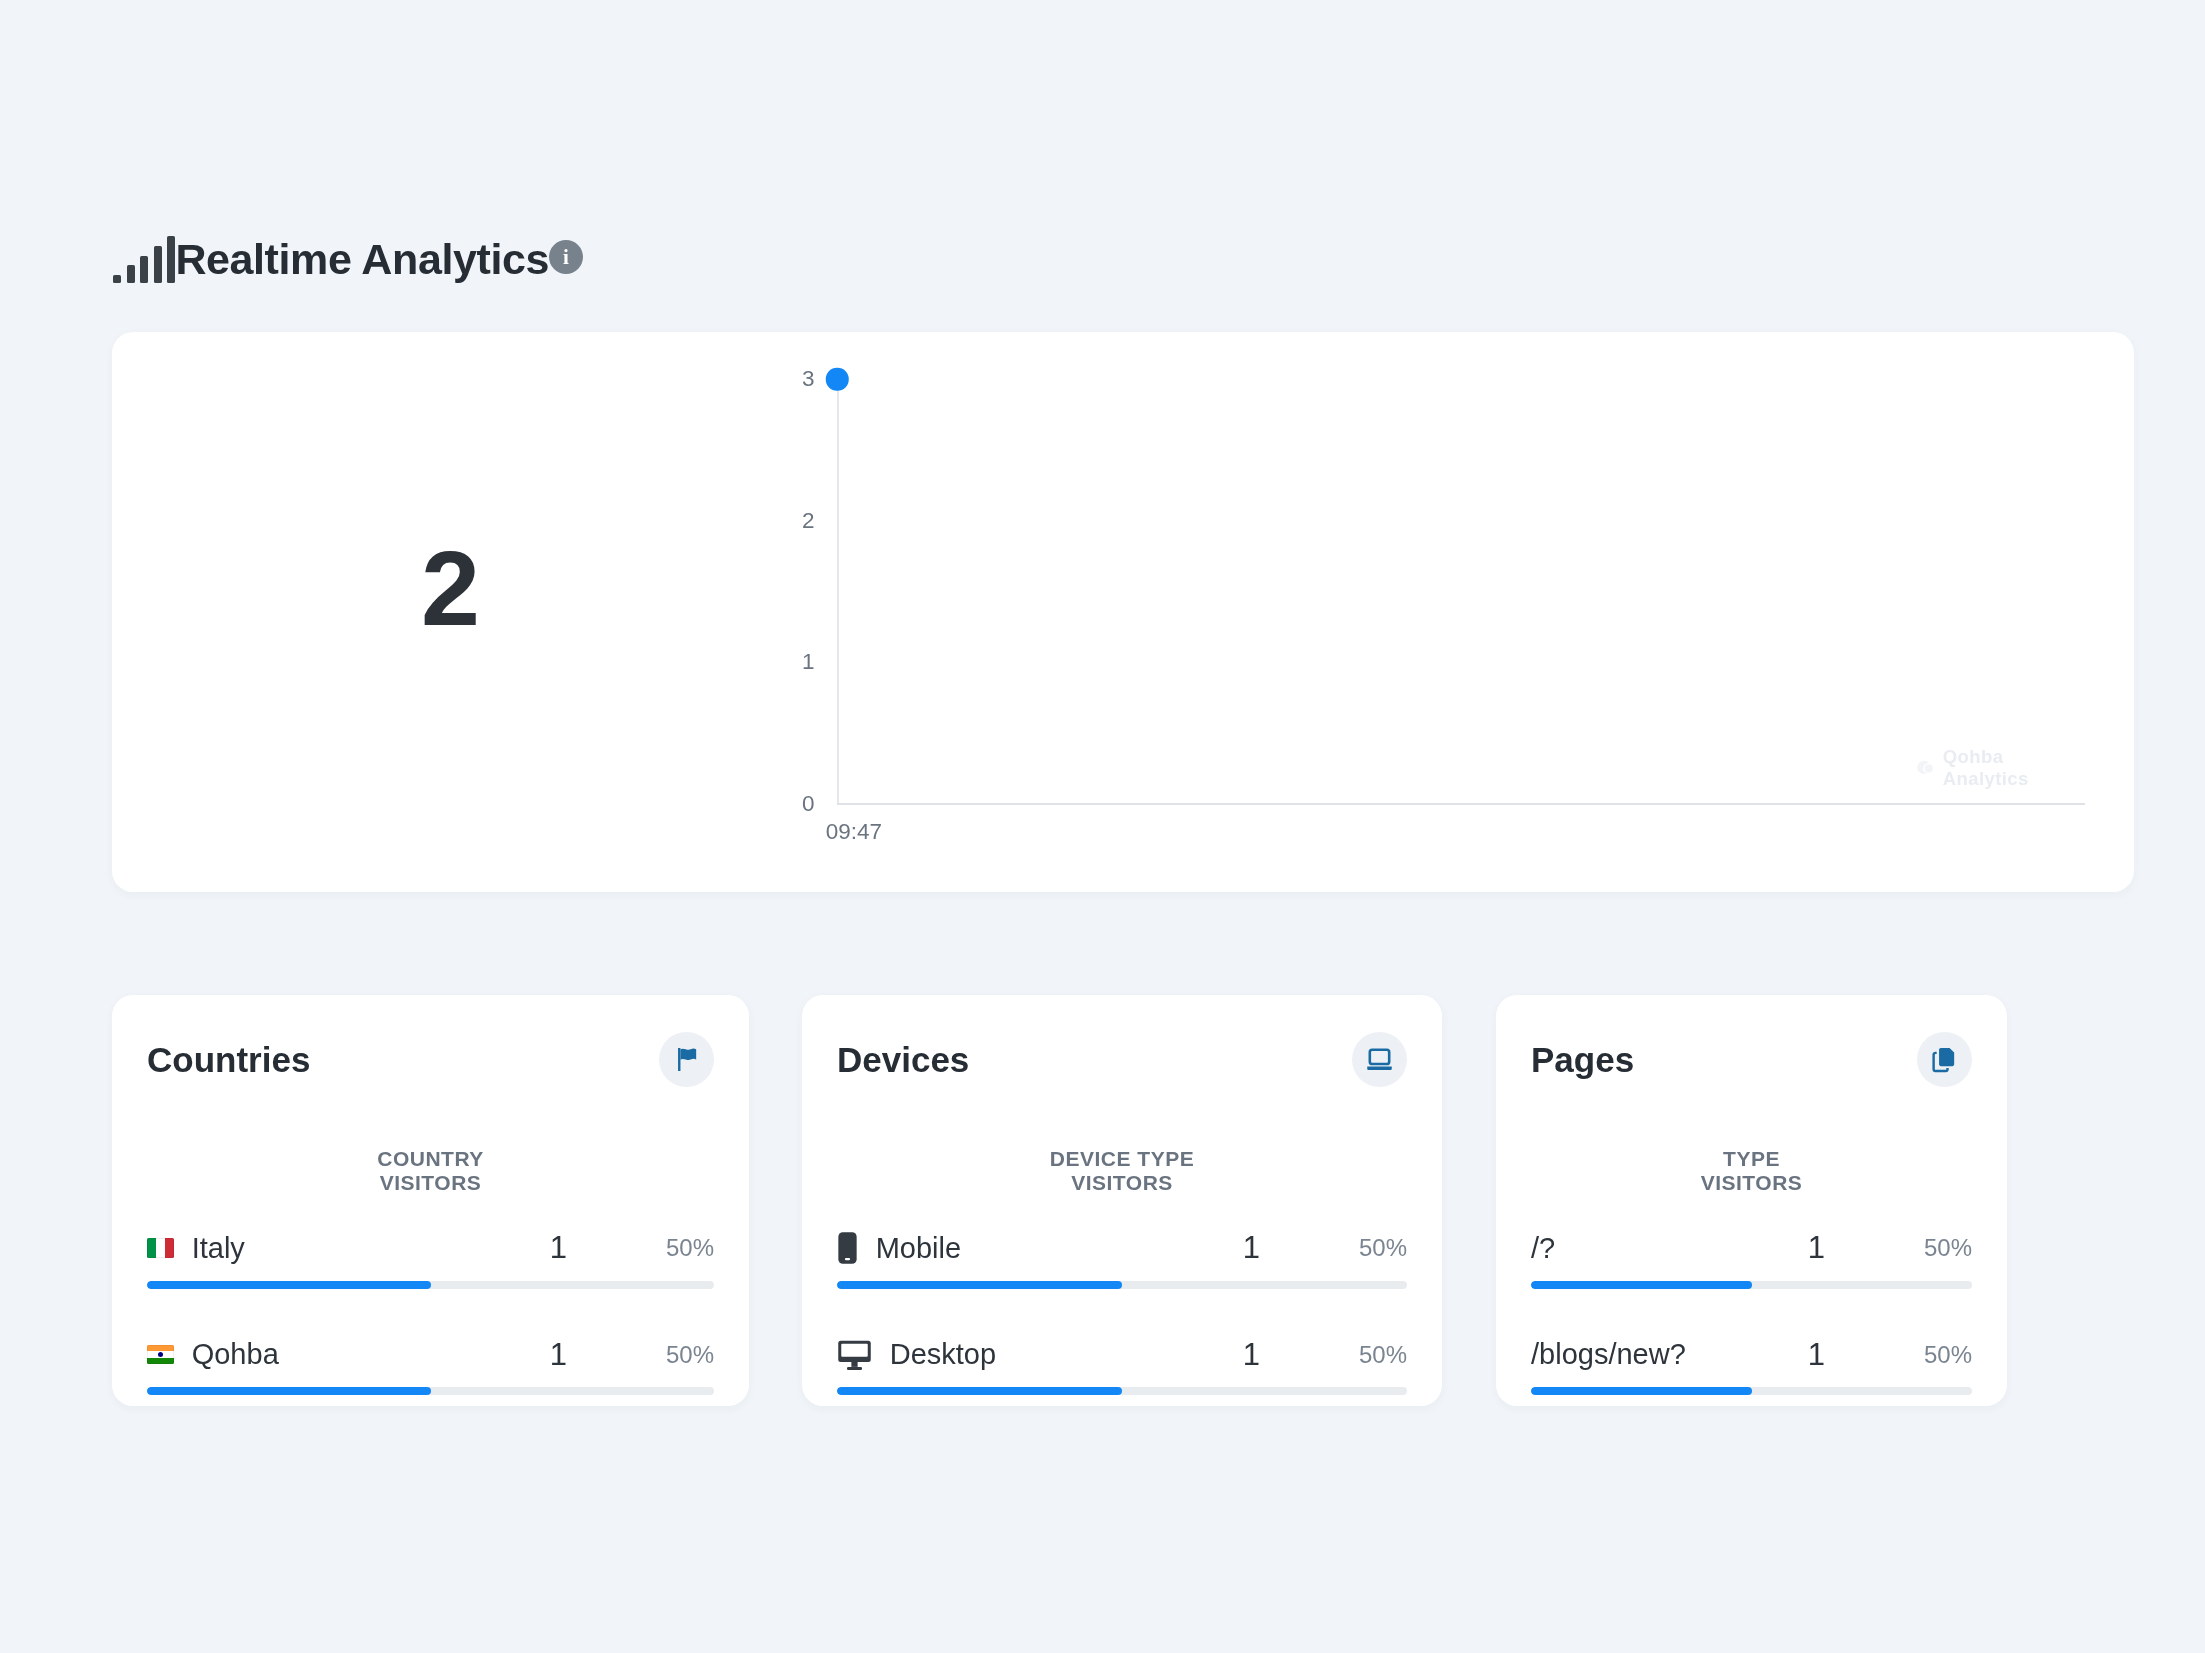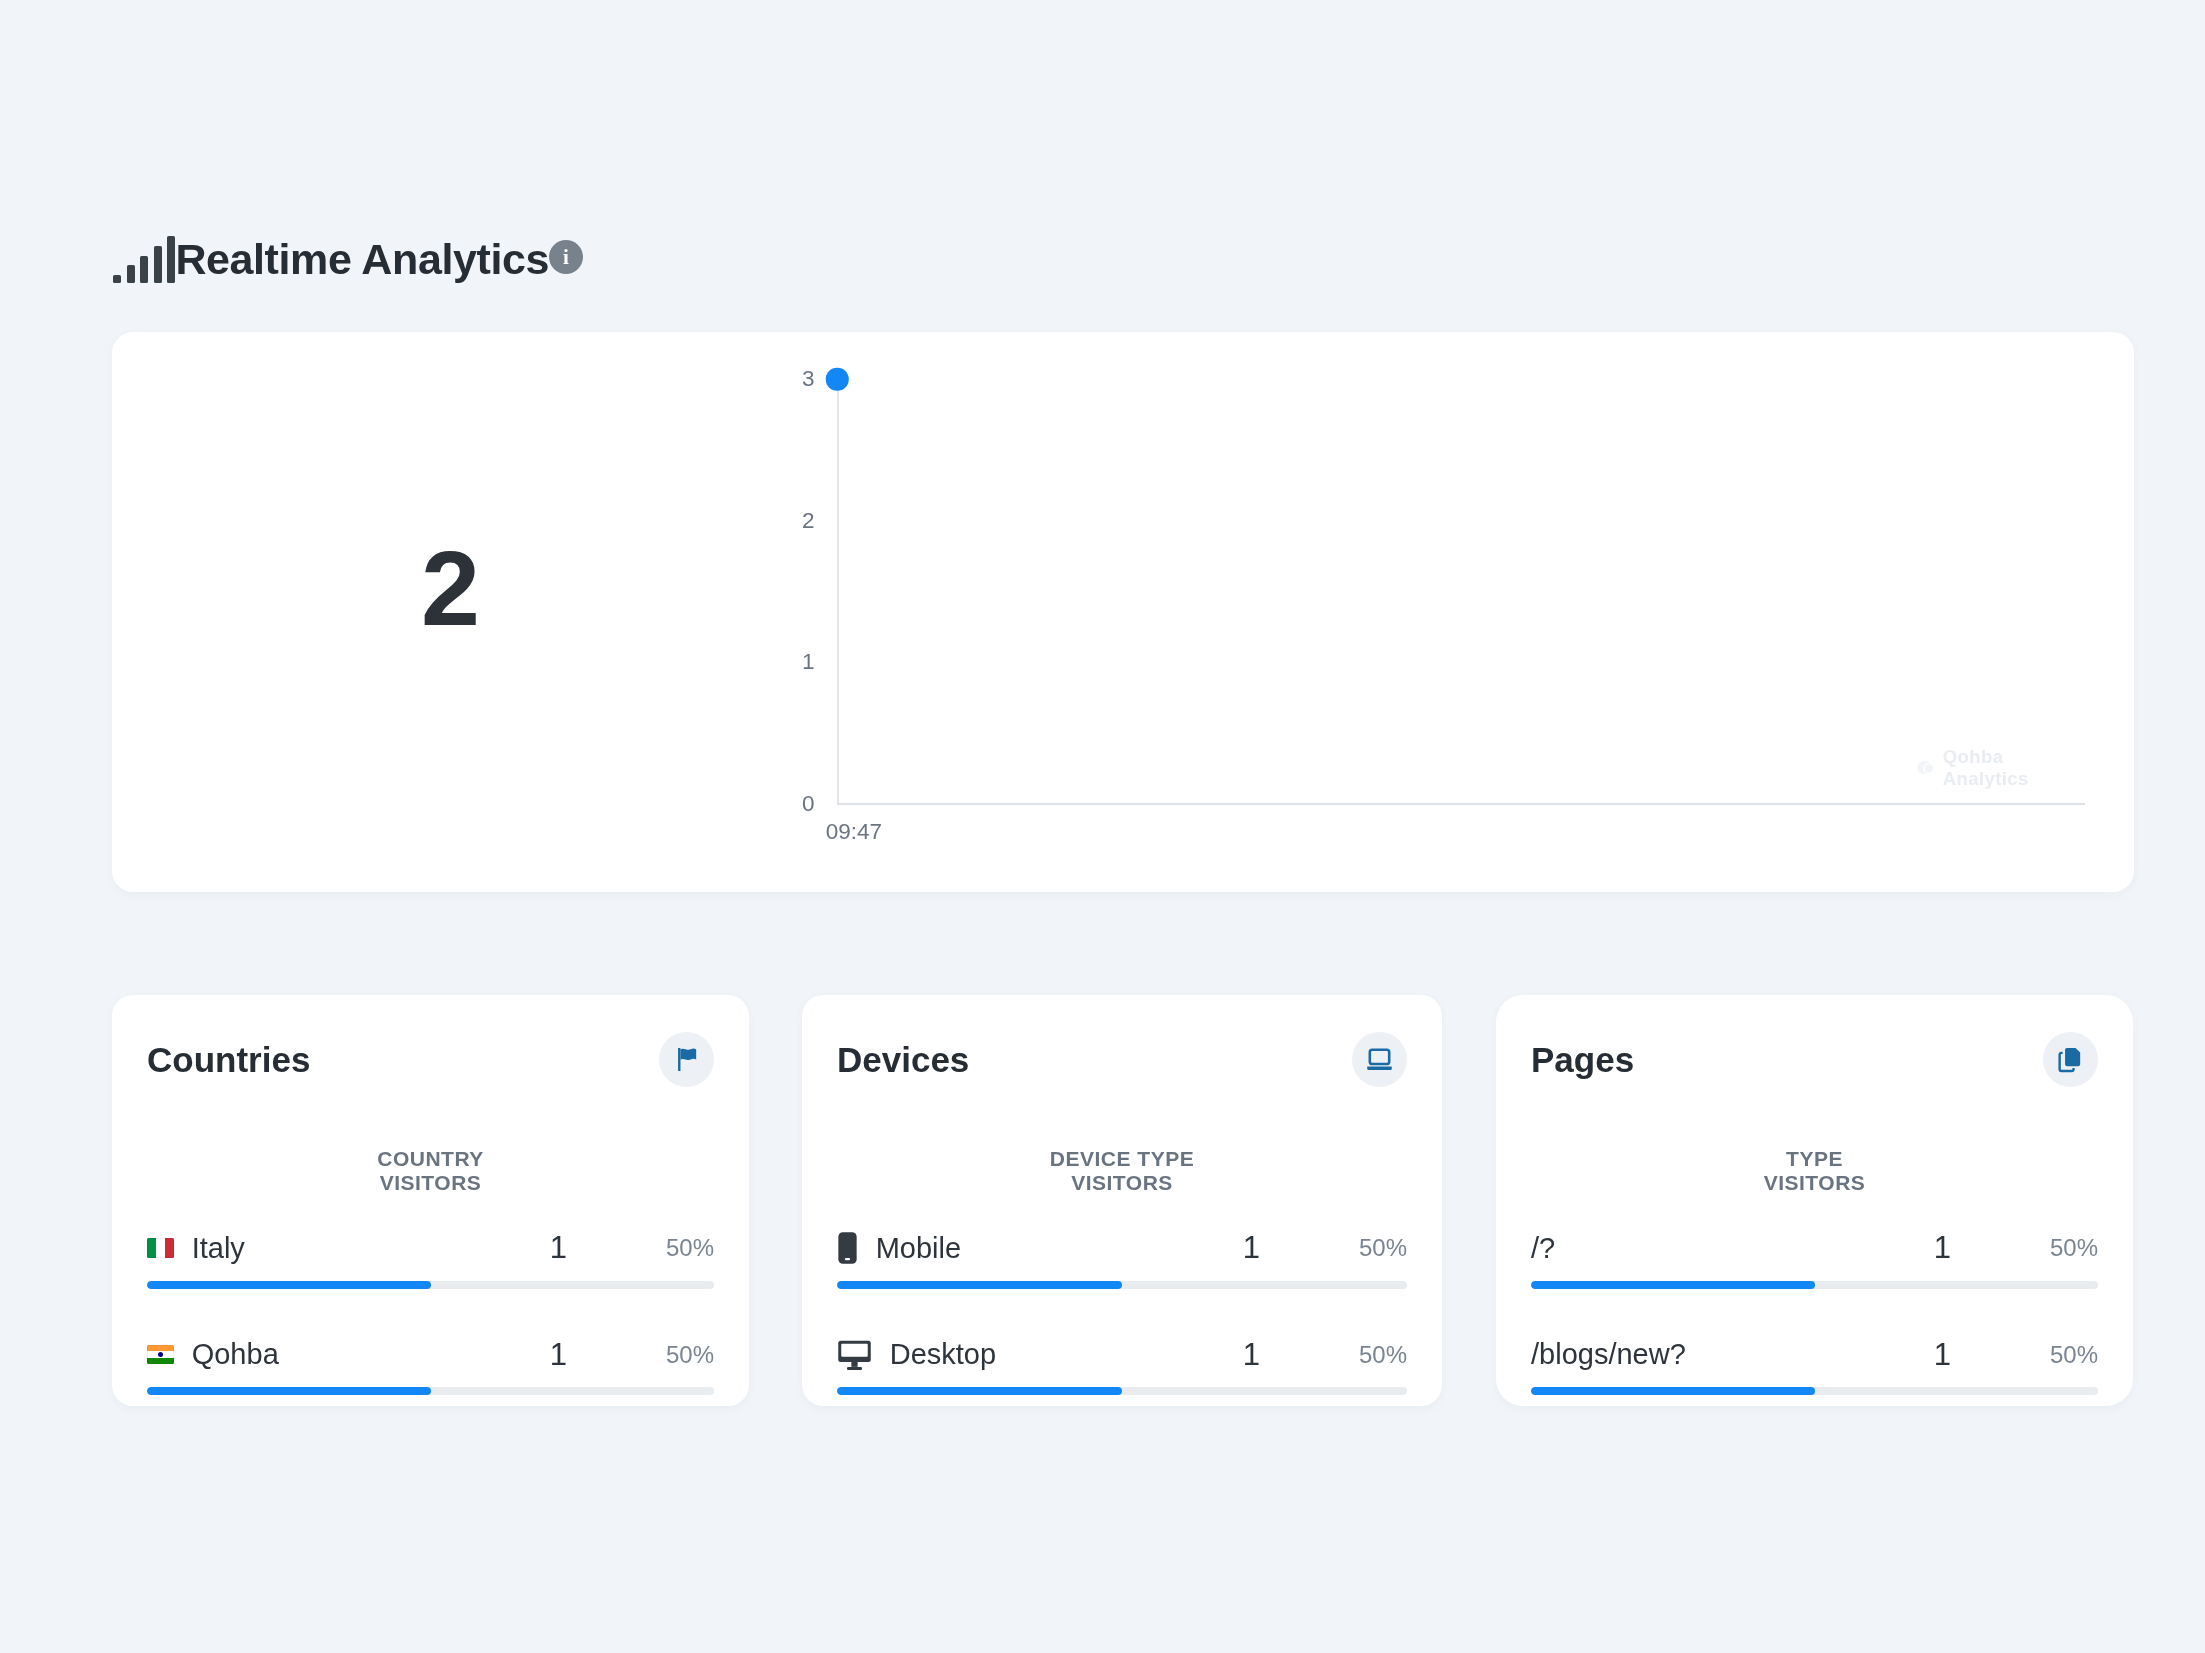--- a/index.html
+++ b/index.html
@@ -40,21 +40,21 @@
     transform:translate(-50%,-50%);}
   .xtick{position:absolute;left:-11.3px;top:100%;margin-top:14.5px;font-size:22.5px;color:#6a7480;}
   .watermark{position:absolute;left:1078px;top:367px;display:flex;align-items:center;gap:8px;
     color:#e9ecf1;font-size:18.5px;font-weight:700;letter-spacing:0.4px;}
   .watermark svg{opacity:0.55;}
 
   
   .card.small{top:995px;width:637px;height:411px;}
   #card-countries{left:112px;}
   #card-devices{left:802px;width:640px;}
-  #card-pages{left:1496px;width:637px;border-radius:27px;}
+  #card-pages{left:1496px;width:511px;}
   .card-inner{padding:37px 35px 0 35px;}
   .card-head{display:flex;align-items:center;justify-content:space-between;}
   .card-title{font-size:35px;font-weight:700;color:#272d34;}
   .icon-circle{width:55px;height:55px;border-radius:50%;background:#edf0f4;
     display:flex;align-items:center;justify-content:center;cursor:pointer;}
   .thead{display:flex;align-items:center;margin-top:60px;flex-direction:column;}
   .th{font-size:21px;font-weight:700;color:#6a7480;letter-spacing:0.5px;}
   .th.left{flex:1;text-align:left;}
   .th.right{text-align:right;}
   .trow{display:flex;align-items:center;margin-top:35px;gap:18px;}

